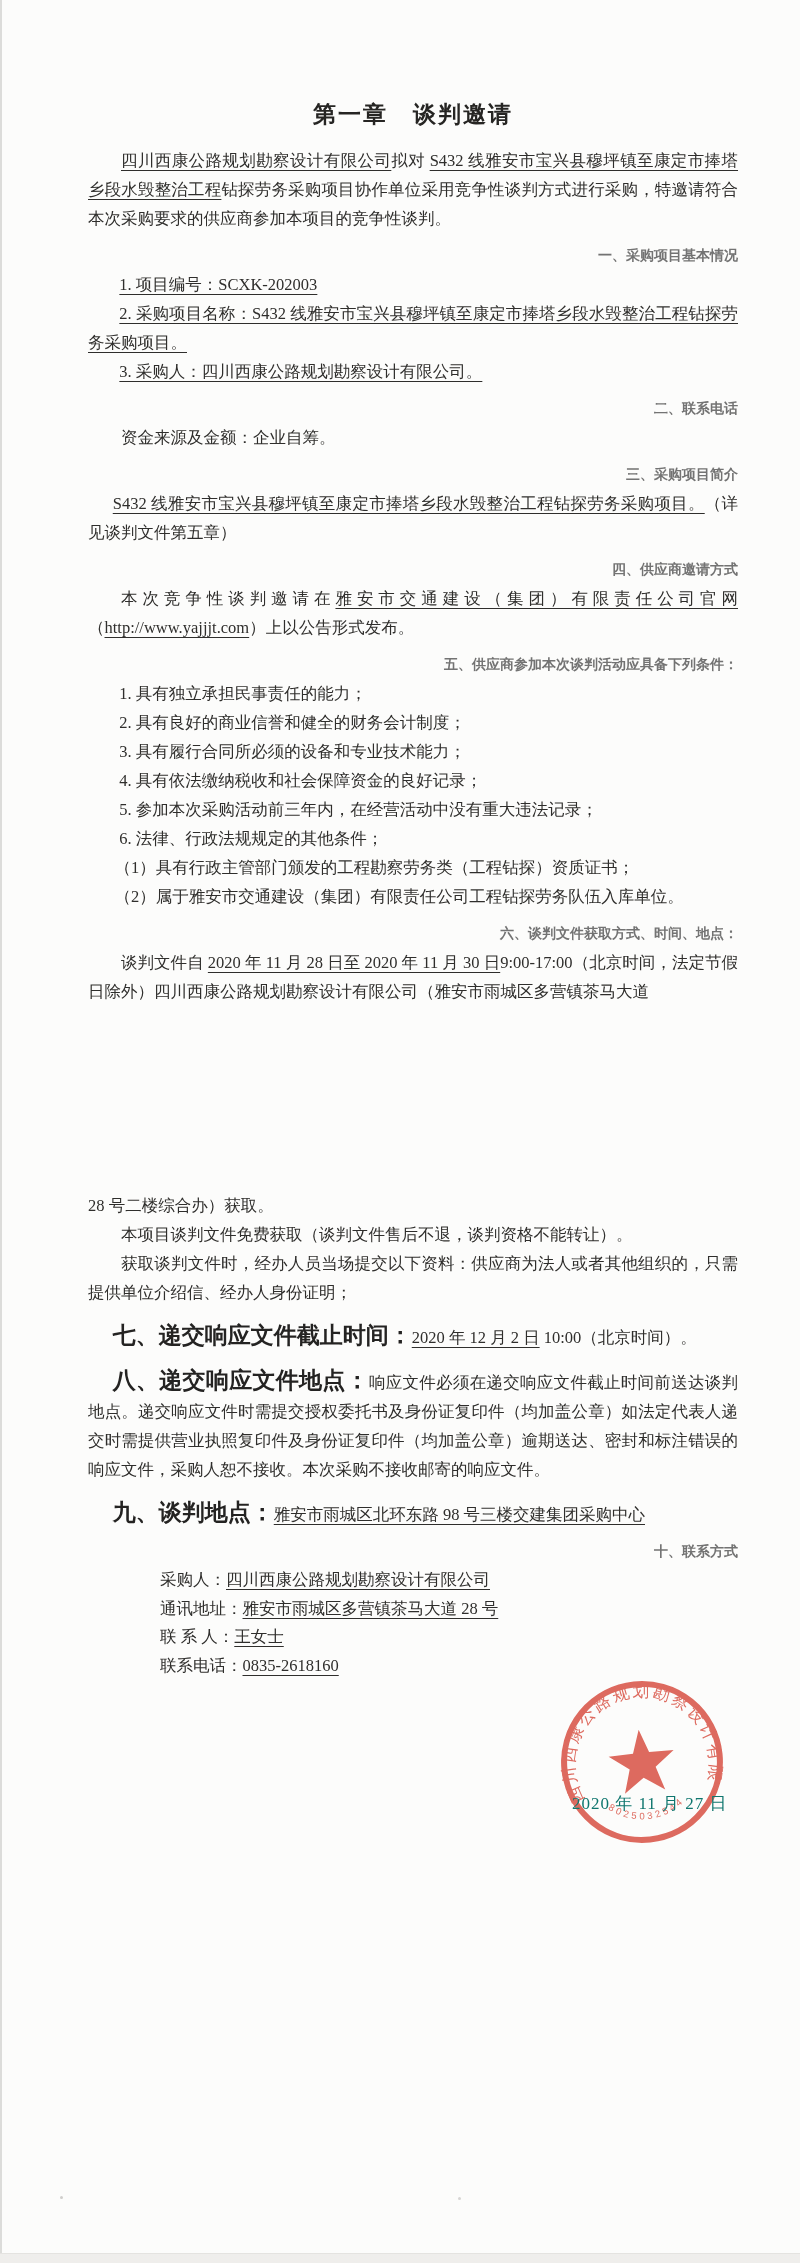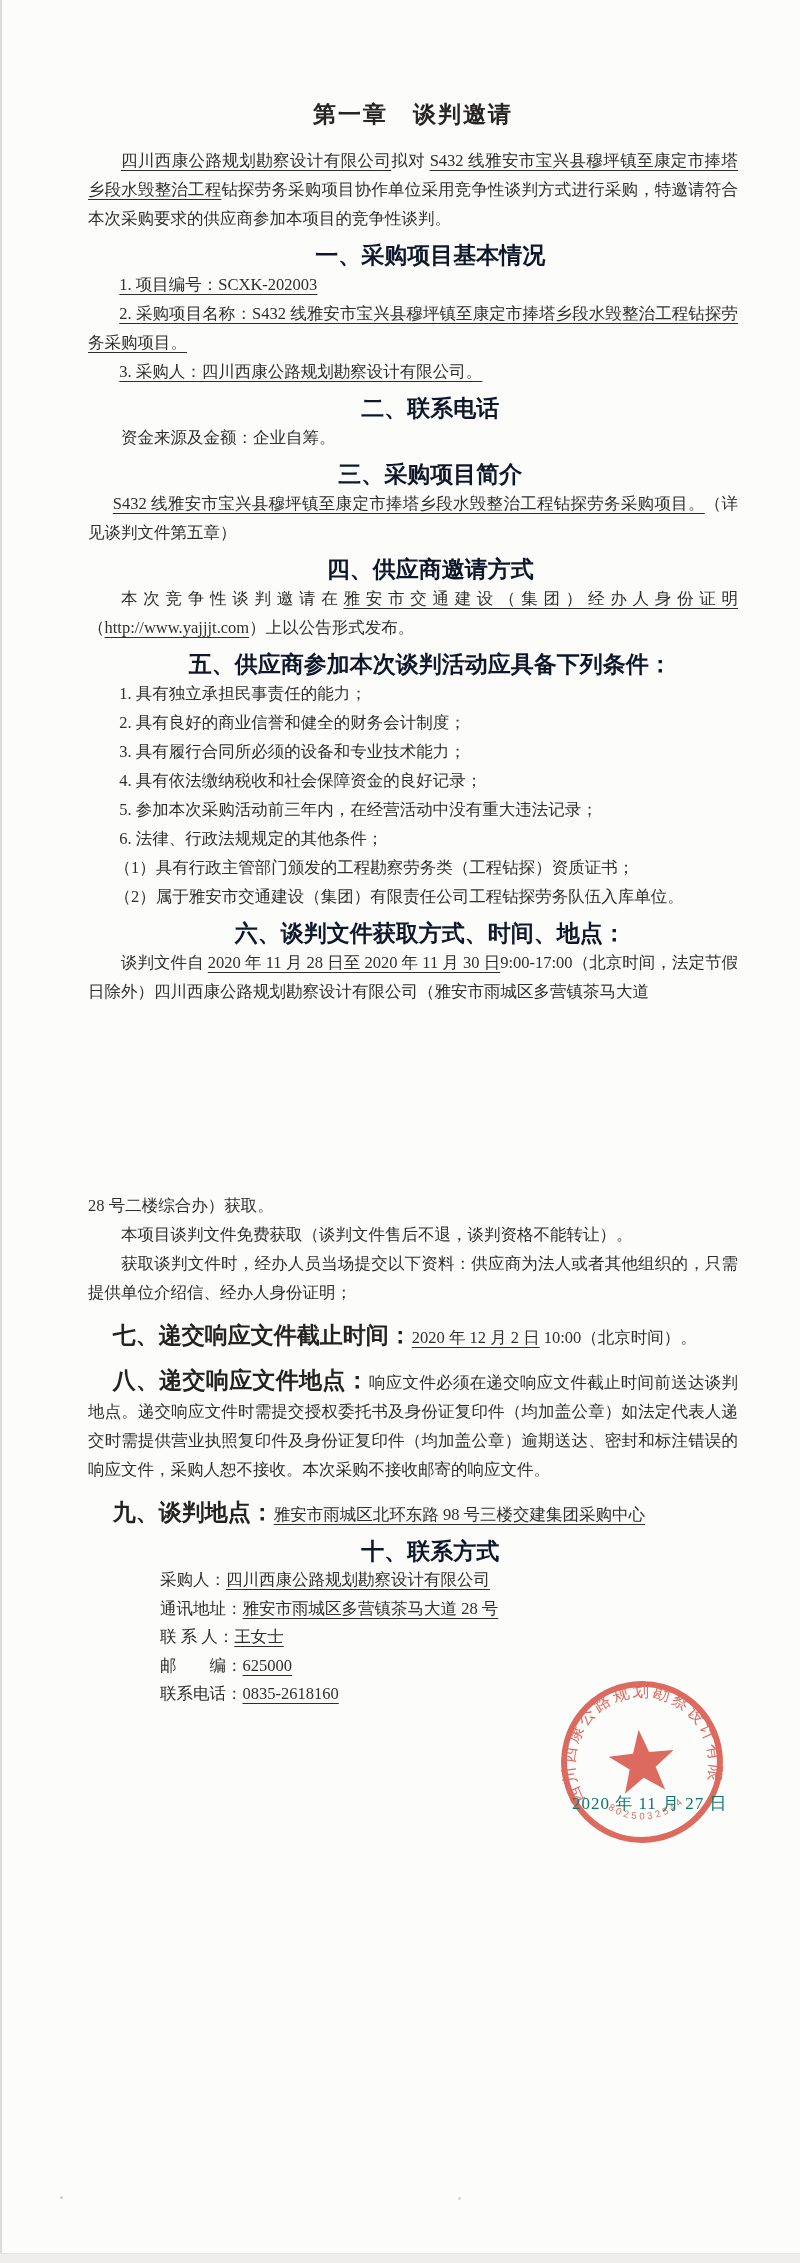--- a/index.html
+++ b/index.html
@@ -13,23 +13,23 @@
   .scan-edge-bottom{position:absolute;left:0;bottom:0;width:100%;height:9px;background:#efeeec;border-top:1px solid #e4e3e0;}
   .content{position:relative;padding:100px 62px 0 88px;}
   .doc-title{
     margin:0;text-align:center;
     font-size:23px;font-weight:bold;letter-spacing:2px;line-height:30px;
     color:#262523;
   }
   p{margin:0;font-size:16.5px;line-height:29px;text-align:justify;}
   .mt{margin-top:16px;}
   h2{
-    margin:8px 0 0 0;font-size:23px;line-height:29px;font-weight:bold;
-    font-family:"Liberation Sans","DejaVu Sans",sans-serif;color:#0f172a;
-    text-indent:1.5em;text-align:center;
+    margin:8px 0 0 0;font-size:14px;line-height:29px;font-weight:bold;
+    font-family:"Liberation Sans","DejaVu Sans",sans-serif;color:#737373;
+    text-indent:1.5em;text-align:right;
   }
   .ind2{text-indent:2em;}
   .ind15{text-indent:1.5em;}
   .item{text-indent:1.9em;line-height:29px;}
   .sub{text-indent:1.6em;}
   .u{text-decoration:underline;text-underline-offset:4px;text-decoration-thickness:1px;}
   .ih{
     font-family:"Liberation Sans","DejaVu Sans",sans-serif;
     font-weight:bold;font-size:23px;color:#242322;
   }
@@ -65,21 +65,21 @@
     <p class="item u">2. 采购项目名称：S432 线雅安市宝兴县穆坪镇至康定市捧塔乡段水毁整治工程钻探劳务采购项目。</p>
     <p class="item u">3. 采购人：四川西康公路规划勘察设计有限公司。</p>
 
     <h2>二、联系电话</h2>
     <p class="ind2">资金来源及金额：企业自筹。</p>
 
     <h2>三、采购项目简介</h2>
     <p class="ind15"><span class="u">S432 线雅安市宝兴县穆坪镇至康定市捧塔乡段水毁整治工程钻探劳务采购项目。</span><span>（详见谈判文件第五章）</span></p>
 
     <h2>四、供应商邀请方式</h2>
-    <p class="ind2"><span>本次竞争性谈判邀请在</span><span class="u">雅安市交通建设（集团）经办人身份证明</span><span>（</span><span class="u">http://www.yajjjt.com</span><span>）上以公告形式发布。</span></p>
+    <p class="ind2"><span>本次竞争性谈判邀请在</span><span class="u">雅安市交通建设（集团）有限责任公司官网</span><span>（</span><span class="u">http://www.yajjjt.com</span><span>）上以公告形式发布。</span></p>
 
     <h2>五、供应商参加本次谈判活动应具备下列条件：</h2>
     <p class="item">1. 具有独立承担民事责任的能力；</p>
     <p class="item">2. 具有良好的商业信誉和健全的财务会计制度；</p>
     <p class="item">3. 具有履行合同所必须的设备和专业技术能力；</p>
     <p class="item">4. 具有依法缴纳税收和社会保障资金的良好记录；</p>
     <p class="item">5. 参加本次采购活动前三年内，在经营活动中没有重大违法记录；</p>
     <p class="item">6. 法律、行政法规规定的其他条件；</p>
     <p class="sub">（1）具有行政主管部门颁发的工程勘察劳务类（工程钻探）资质证书；</p>
     <p class="sub">（2）属于雅安市交通建设（集团）有限责任公司工程钻探劳务队伍入库单位。</p>
@@ -96,21 +96,20 @@
     <p class="ind15 s7"><span class="ih">七、递交响应文件截止时间：</span><span class="u">2020 年 12 月 2 日</span><span> 10:00（北京时间）。</span></p>
 
     <p class="ind15 s7"><span class="ih">八、递交响应文件地点：</span><span>响应文件必须在递交响应文件截止时间前送达谈判地点。递交响应文件时需提交授权委托书及身份证复印件（均加盖公章）如法定代表人递交时需提供营业执照复印件及身份证复印件（均加盖公章）逾期送达、密封和标注错误的响应文件，采购人恕不接收。本次采购不接收邮寄的响应文件。</span></p>
 
     <p class="ind15 s7"><span class="ih">九、谈判地点：</span><span class="u">雅安市雨城区北环东路 98 号三楼交建集团采购中心</span></p>
 
     <h2>十、联系方式</h2>
     <p class="contact-row"><span>采购人：</span><span class="u">四川西康公路规划勘察设计有限公司</span></p>
     <p class="contact-row"><span>通讯地址：</span><span class="u">雅安市雨城区多营镇茶马大道 28 号</span></p>
     <p class="contact-row"><span>联 系 人：</span><span class="u">王女士</span></p>
-    <p class="contact-row"><span>邮　　编：</span><span class="u">625000</span></p>
     <p class="contact-row"><span>联系电话：</span><span class="u">0835-2618160</span></p>
   </div>
 
   <svg class="seal" viewBox="0 0 170 170" xmlns="http://www.w3.org/2000/svg">
     <circle cx="85" cy="85" r="77" fill="none" stroke-width="6" stroke="#d95548"></circle>
     <polygon points="85,53 93,76 117.3,76.5 97.9,91.2 105,114.5 85,100.6 65,114.5 72.1,91.2 52.7,76.5 77,76" fill="#d95548"></polygon>
     <path id="seal-arc-top" d="M 26,119 A 67,67 0 1 1 144,119" fill="none"></path>
     <path id="seal-arc-bottom" d="M 41,122 A 59,59 0 0 0 129,122" fill="none"></path>
     <text font-size="16.5" letter-spacing="2.5" font-family="Liberation Sans, DejaVu Sans, sans-serif" fill="#d95548">
       <textPath href="#seal-arc-top" startOffset="1%">四川西康公路规划勘察设计有限公司</textPath>

